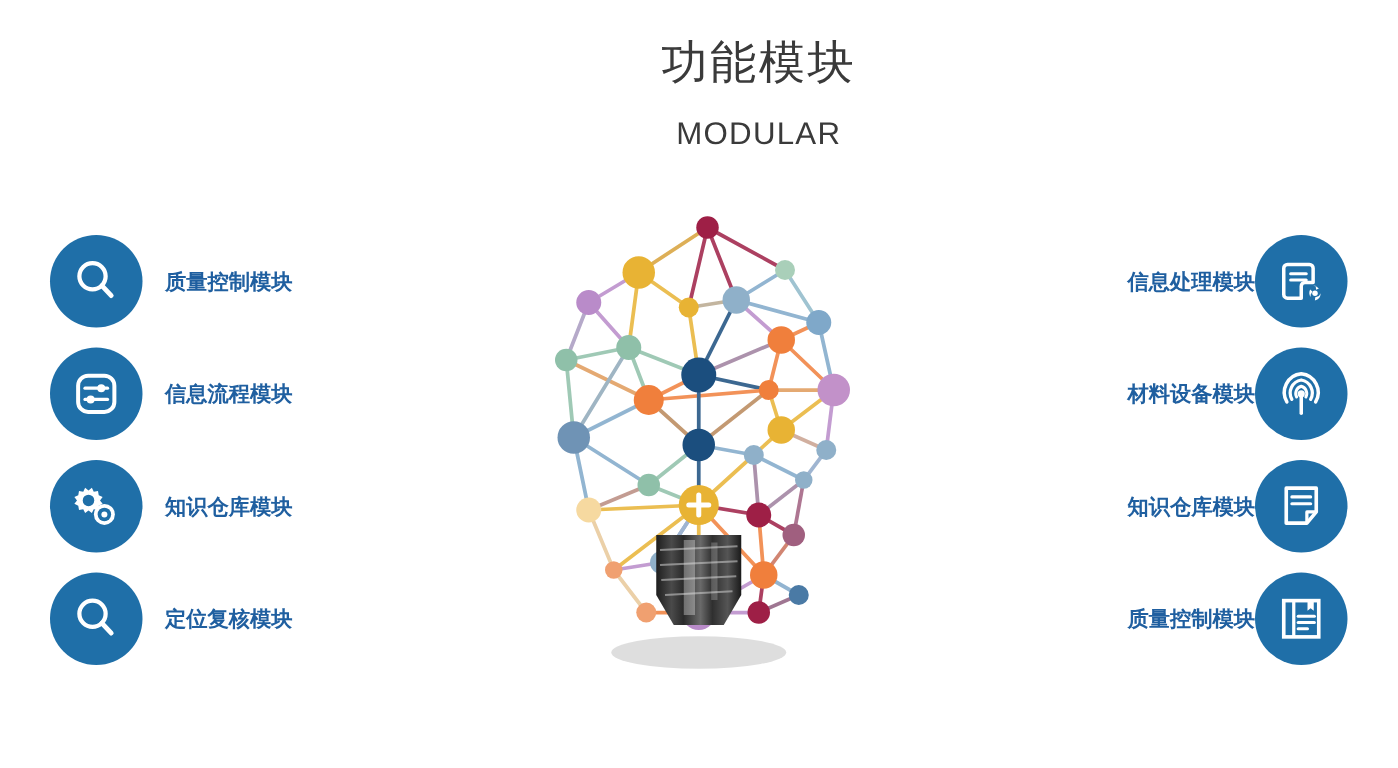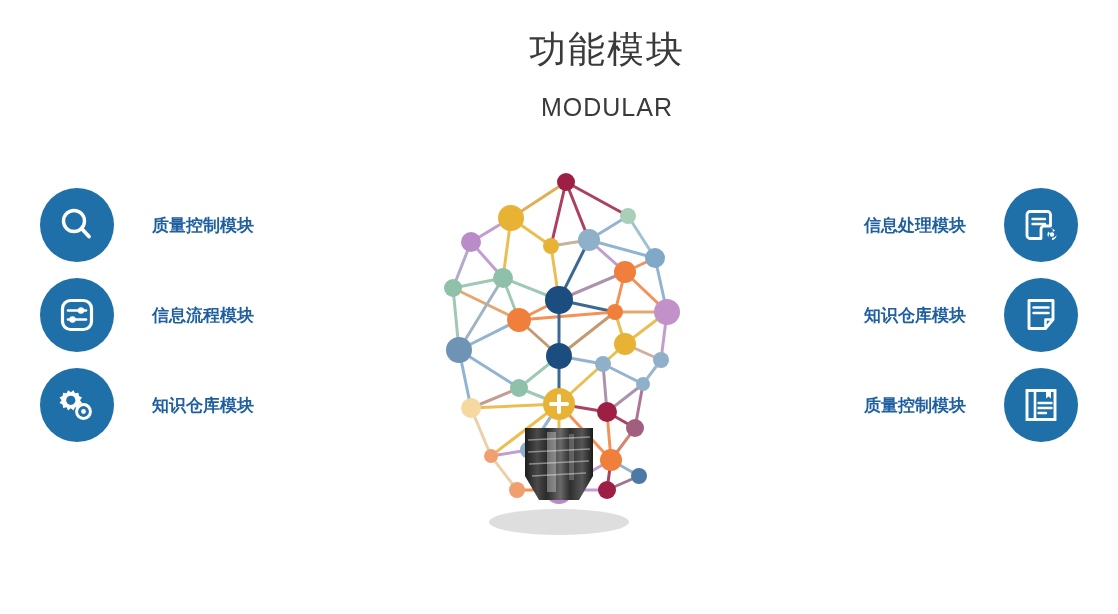--- a/index.html
+++ b/index.html
@@ -47,21 +47,20 @@
     width: 300px;
   }
   .col-left  { left: 40px; }
   .col-right { left: 778px; }
 
   .module {
     display: flex;
     align-items: center;
     height: 74px;
     margin-bottom: 16px;
-    gap: 20px;
   }
   .col-right .module {
     flex-direction: row-reverse;
   }
 
   .badge {
     width: 74px;
     height: 74px;
     border-radius: 50%;
     background: #1f6fa8;
@@ -72,21 +71,21 @@
   }
   .badge svg { display: block; }
 
   .mod-label {
     font-size: 17px;
     font-weight: bold;
     color: #1f5fa0;
     white-space: nowrap;
   }
   .col-left .mod-label  { margin-left: 18px; }
-  .col-right .mod-label { margin-right: 18px; text-align: center; }
+  .col-right .mod-label { text-align: center; }
 
   
   .bulb-wrap {
     position: absolute;
     left: 429px;
     top: 160px;
     width: 260px;
     height: 390px;
   }
   .bulb-wrap svg { display: block; }
@@ -134,20 +133,29 @@
         <g>
           <circle cx="27.5" cy="27.5" r="8.4" fill="#ffffff"></circle>
           <circle cx="27.5" cy="27.5" r="5.4" fill="#1f6fa8"></circle>
           <circle cx="27.5" cy="27.5" r="2.4" fill="#ffffff"></circle>
         </g>
       </svg>
     </div>
     <div class="mod-label">知识仓库模块</div>
   </div>
 
+  <div class="module">
+    <div class="badge">
+      <svg width="42" height="42" viewBox="0 0 42 42">
+        <circle cx="18" cy="17" r="10.5" fill="none" stroke="#ffffff" stroke-width="3.4"></circle>
+        <line x1="25.5" y1="24.5" x2="33" y2="32.5" stroke="#ffffff" stroke-width="3.8" stroke-linecap="round"></line>
+      </svg>
+    </div>
+    <div class="mod-label">定位复核模块</div>
+  </div>
 
 </div>
 
 <div class="col col-right">
 
   <div class="module">
     <div class="badge">
       <svg width="42" height="42" viewBox="0 0 42 42">
         <path d="M10 7.5h17.5a3 3 0 0 1 3 3V22h-6.5a3 3 0 0 0-3 3v9.5H10a3 3 0 0 1-3-3v-21a3 3 0 0 1 3-3z" fill="none" stroke="#ffffff" stroke-width="2.8" stroke-linejoin="round"></path>
         <line x1="12.5" y1="15" x2="25" y2="15" stroke="#ffffff" stroke-width="2.4" stroke-linecap="round"></line>
@@ -156,20 +164,34 @@
           <path d="M30.5 24.5a6 6 0 0 1 4.6 2.2l-2.2 1.1-.4-3.3z"></path>
           <path d="M36.5 30.5a6 6 0 0 1-4.6 5.8l.3-2.4 3-1z"></path>
           <path d="M28.5 33.5a6 6 0 0 1-.4-6l1.8 1.7-1.4 2.5z"></path>
           <circle cx="32" cy="30.5" r="2.2"></circle>
         </g>
       </svg>
     </div>
     <div class="mod-label">信息处理模块</div>
   </div>
 
+  <div class="module">
+    <div class="badge">
+      <svg width="42" height="42" viewBox="0 0 42 42">
+        <g fill="none" stroke="#ffffff" stroke-linecap="round">
+          <path d="M9.5 27.5A15 15 0 0 1 21 5a15 15 0 0 1 11.5 22.5" stroke-width="2.8"></path>
+          <path d="M13.5 25.5A10.5 10.5 0 0 1 21 10a10.5 10.5 0 0 1 7.5 15.5" stroke-width="2.6"></path>
+          <path d="M17.3 23.6A6 6 0 0 1 21 15a6 6 0 0 1 3.7 8.6" stroke-width="2.4"></path>
+        </g>
+        <circle cx="21" cy="21" r="2.9" fill="#ffffff"></circle>
+        <line x1="21" y1="21" x2="21" y2="36.5" stroke="#ffffff" stroke-width="2.8" stroke-linecap="round"></line>
+      </svg>
+    </div>
+    <div class="mod-label">材料设备模块</div>
+  </div>
 
   <div class="module">
     <div class="badge">
       <svg width="42" height="42" viewBox="0 0 42 42">
         <path d="M9 6.5h24v19l-7.5 9H9z" fill="none" stroke="#ffffff" stroke-width="2.9" stroke-linejoin="round"></path>
         <path d="M33 25.5h-7.5v9" fill="none" stroke="#ffffff" stroke-width="2.6" stroke-linejoin="round"></path>
         <line x1="13.5" y1="13.5" x2="28.5" y2="13.5" stroke="#ffffff" stroke-width="2.5" stroke-linecap="round"></line>
         <line x1="13.5" y1="19" x2="28.5" y2="19" stroke="#ffffff" stroke-width="2.5" stroke-linecap="round"></line>
       </svg>
     </div>

